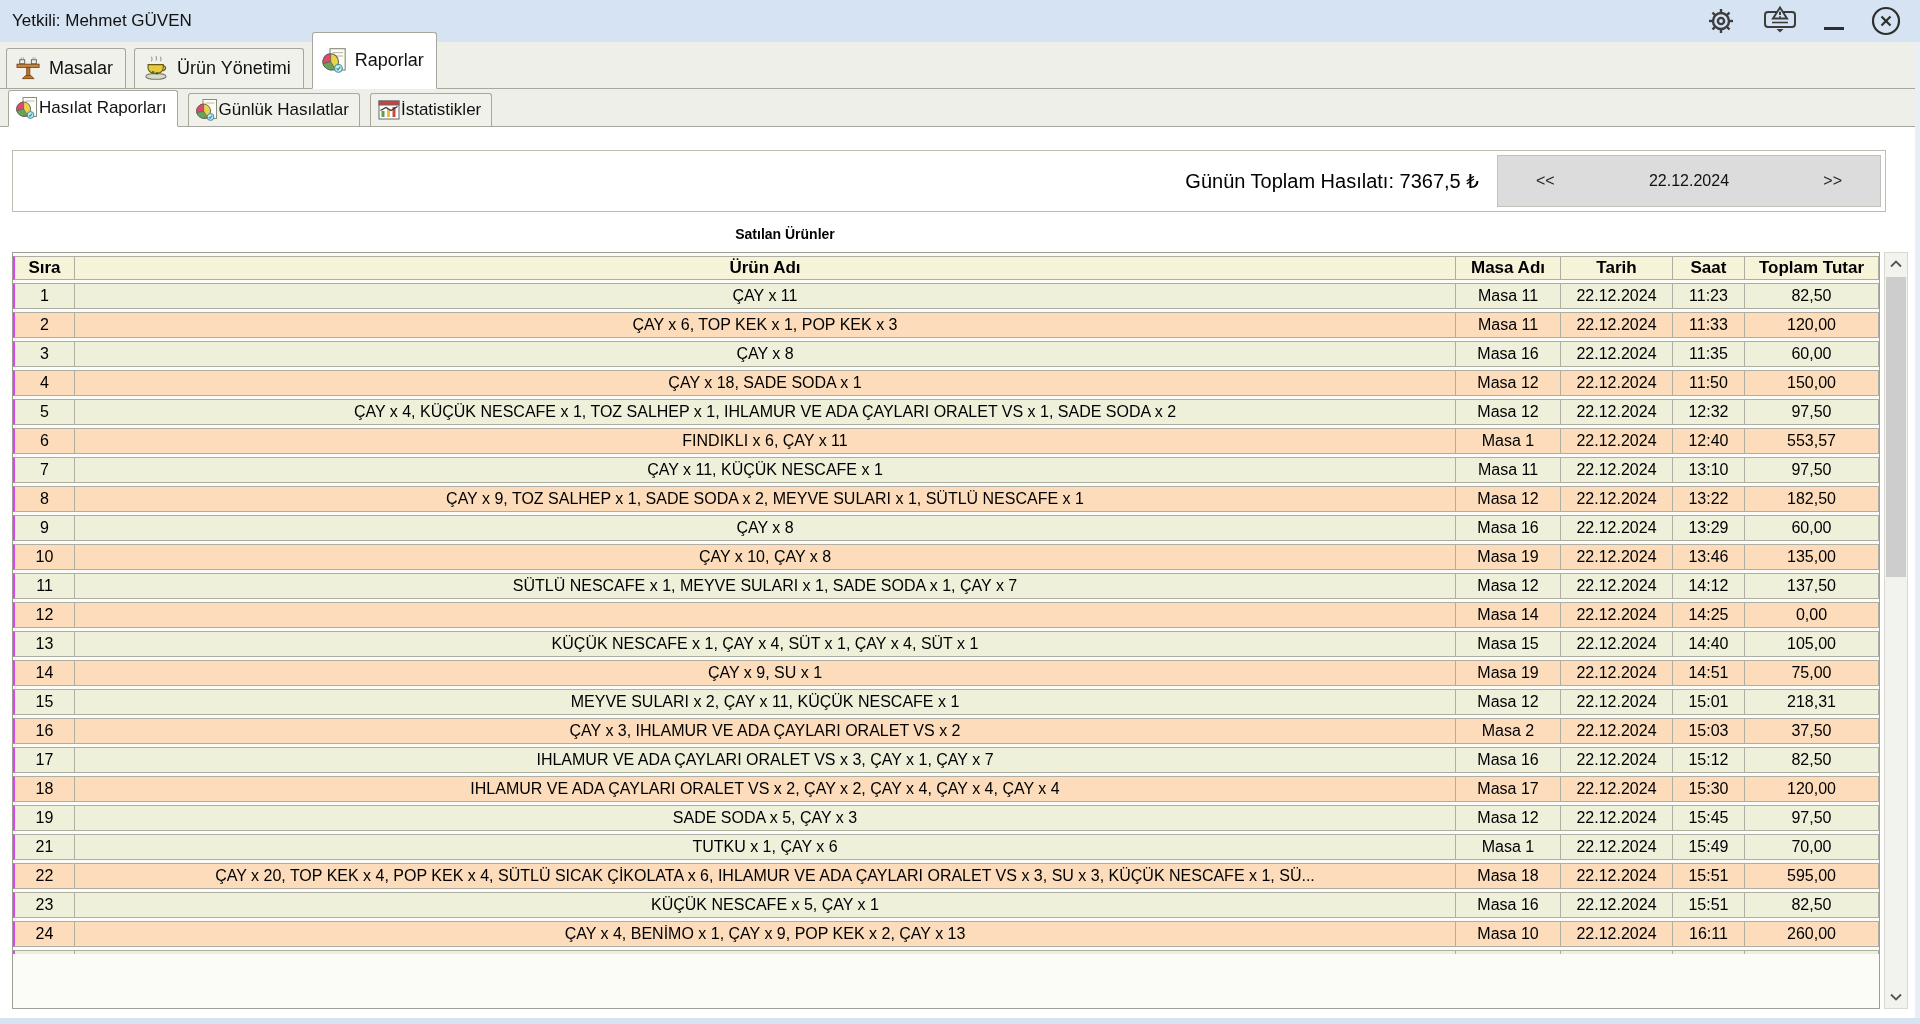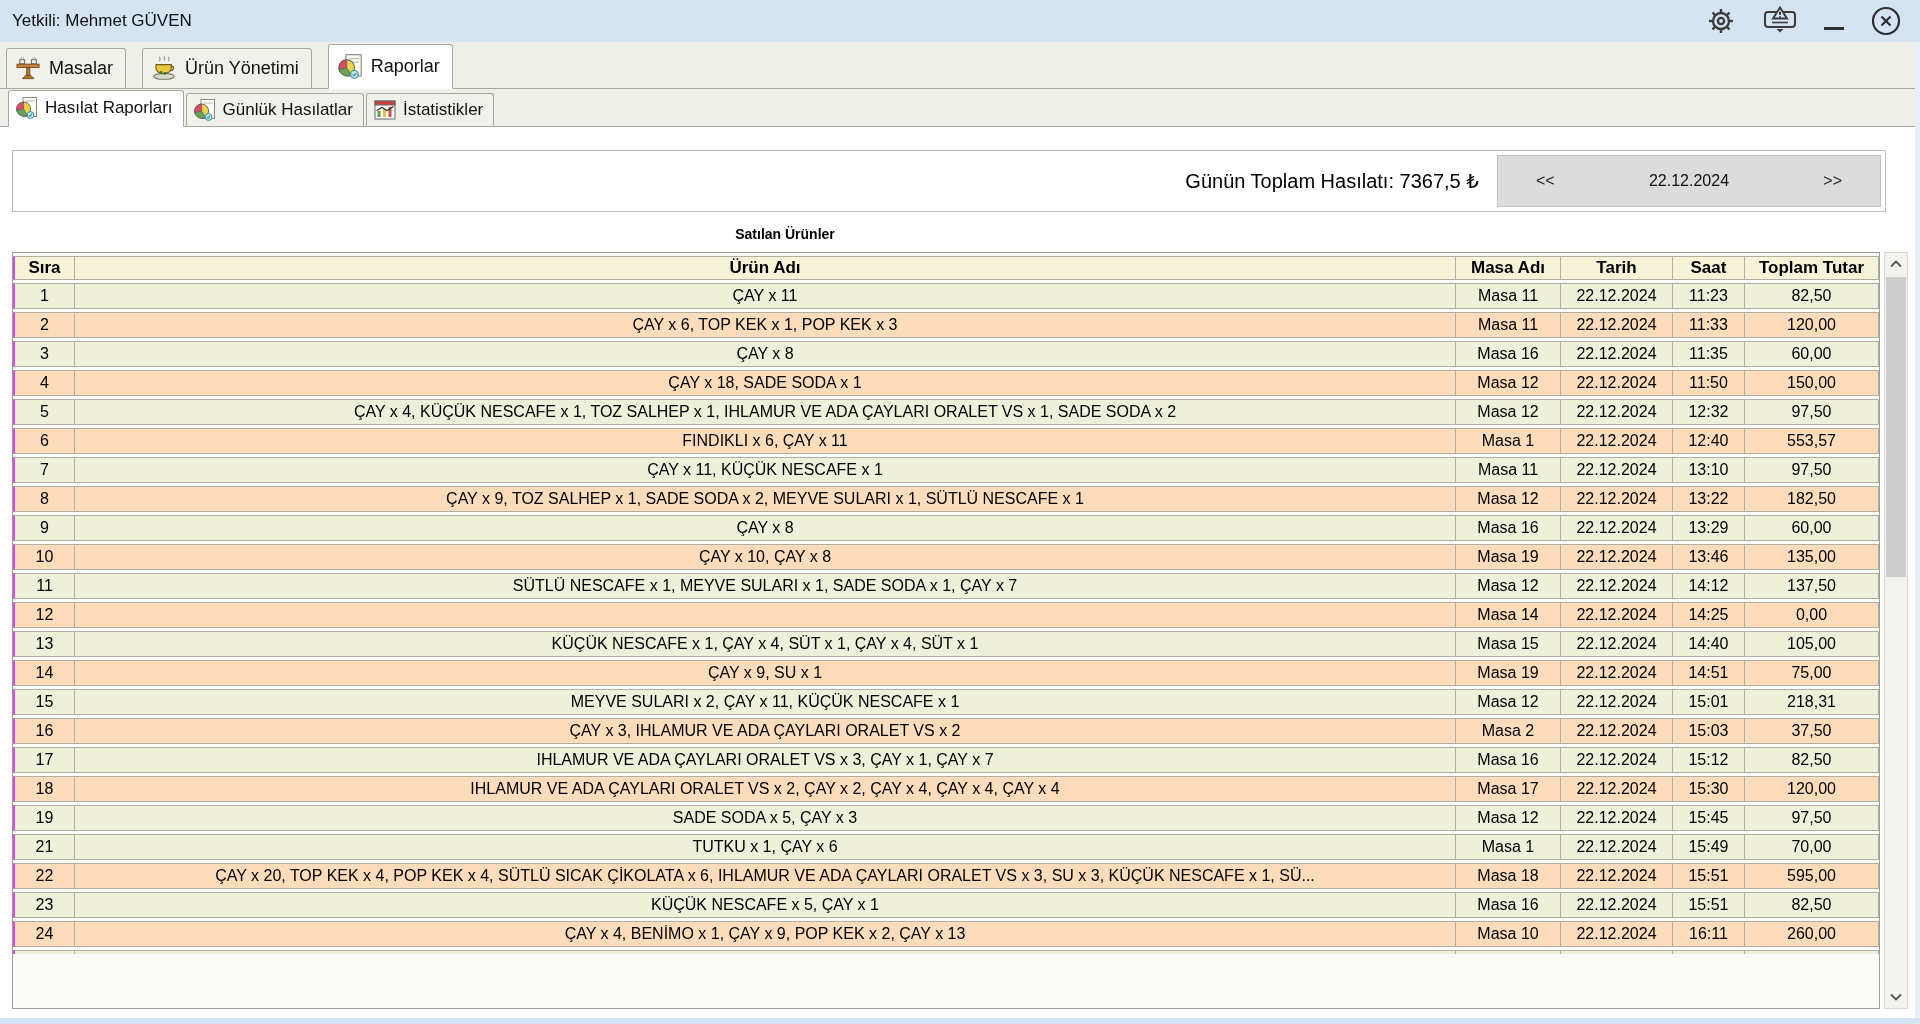--- a/index.html
+++ b/index.html
@@ -18,30 +18,30 @@
   .titlebar .user { font-size:17px; color:#111; }
   .titlebar .spacer { flex:1; }
   .tb-icons { display:flex; align-items:center; gap:26px; padding-right:6px; }
   .tb-btn { display:flex; align-items:center; justify-content:center; cursor:pointer; }
   .min-bar { width:20px; height:3px; background:#2e2e2e; margin-top:14px; }
   
   .maintabs { display:flex; align-items:flex-end; padding:4px 6px 0 6px; height:47px; border-bottom:1px solid #a7a79d; background:#efefe9; }
   .tab {
     display:flex; align-items:center; gap:7px;
     border:1px solid #a7a79d; border-bottom:none; border-radius:3px 3px 0 0;
-    background:#f1f1ec; padding:4px 12px 5px 8px; margin-right:16px;
+    background:#f1f1ec; padding:4px 12px 5px 8px; margin-right:8px;
     font-size:18px; color:#111; cursor:pointer; height:40px;
   }
-  .tab.active { background:#ffffff; height:45px; margin-bottom:-1px; border-bottom:1px solid #ffffff; }
+  .tab.active { background:#ffffff; height:57px; margin-bottom:-1px; border-bottom:1px solid #ffffff; }
   
   .subtabs { display:flex; align-items:flex-end; padding:2px 6px 0 8px; height:38px; border-bottom:1px solid #a7a79d; background:#efefe9; }
   .subtab {
-    display:flex; align-items:center; gap:6px;
+    display:flex; align-items:center; 
     border:1px solid #a7a79d; border-bottom:none; border-radius:3px 3px 0 0;
-    background:#f1f1ec; padding:3px 10px 4px 6px; margin-right:2px;
+    background:#f1f1ec; padding:3px 10px 4px 6px; margin-right:10px;
     font-size:17px; color:#111; cursor:pointer; height:33px;
   }
   .subtab.active { background:#ffffff; height:37px; margin-bottom:-1px; border-bottom:1px solid #ffffff; }
   
   .content { background:#ffffff; height:891px; padding-top:23px; position:relative; }
   .summary-strip {
     margin:0 34px 0 12px; height:62px; border:1px solid #bdbdb3;
     display:flex; align-items:stretch; background:#ffffff;
   }
   .summary-left { flex:1; display:flex; align-items:center; justify-content:flex-end; padding-right:18px; }

